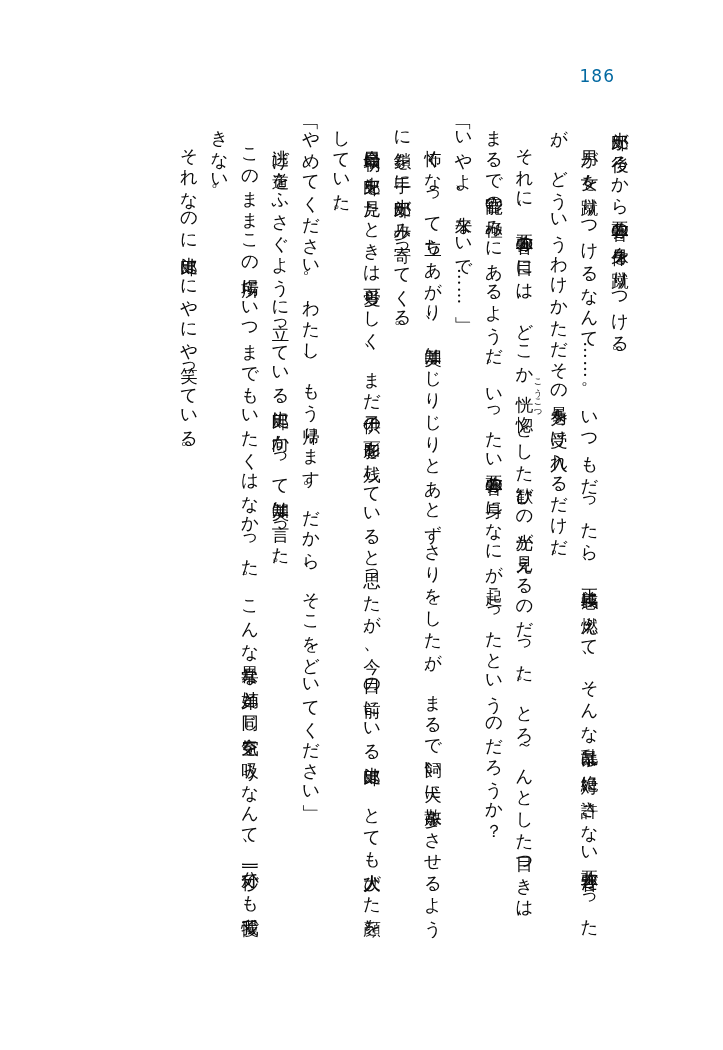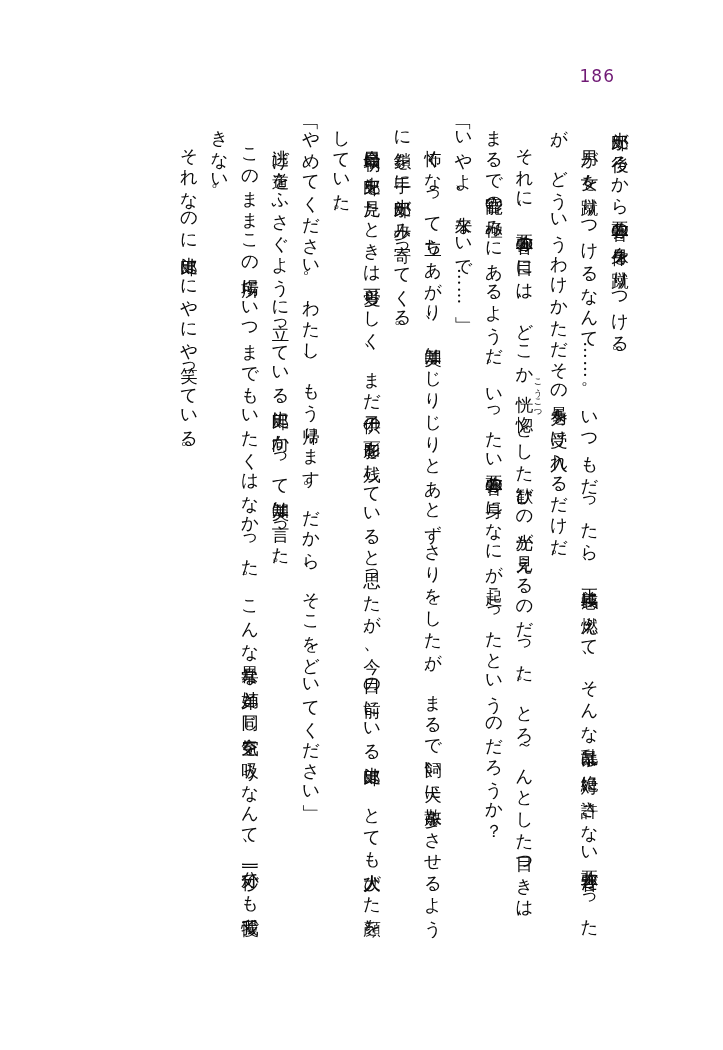--- a/index.html
+++ b/index.html
@@ -16,21 +16,21 @@
     font-family: "DejaVu Serif", "Liberation Serif", serif;
     color: #000000;
   }
   #page-number {
     position: absolute;
     top: 66px;
     right: 108px;
     font-family: "DejaVu Sans", "Liberation Sans", sans-serif;
     font-size: 17px;
     letter-spacing: 1px;
-    color: #701a75;
+    color: #0369a1;
   }
   #body-text {
     position: absolute;
     top: 118px;
     right: 88px;
     left: 88px;
     height: 810px;
     writing-mode: vertical-rl;
     -webkit-writing-mode: vertical-rl;
     text-orientation: mixed;

